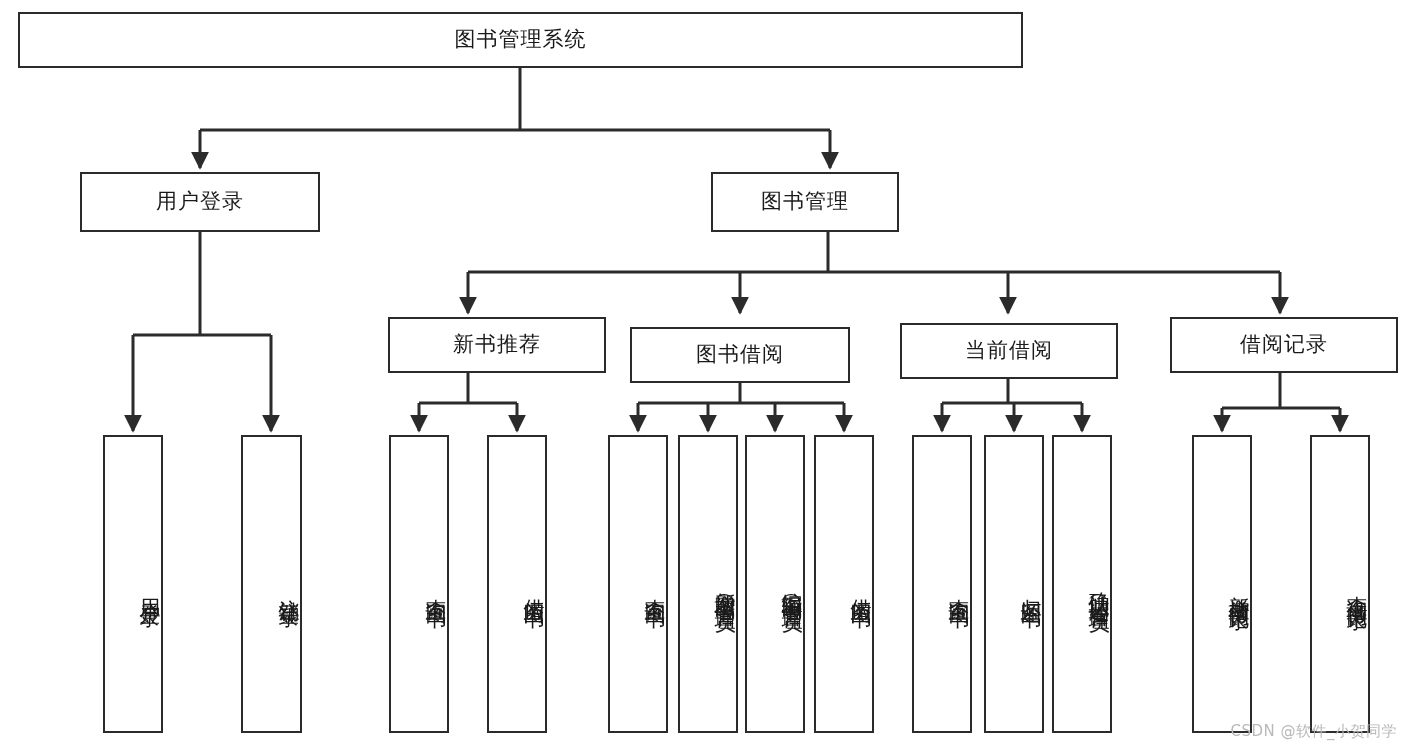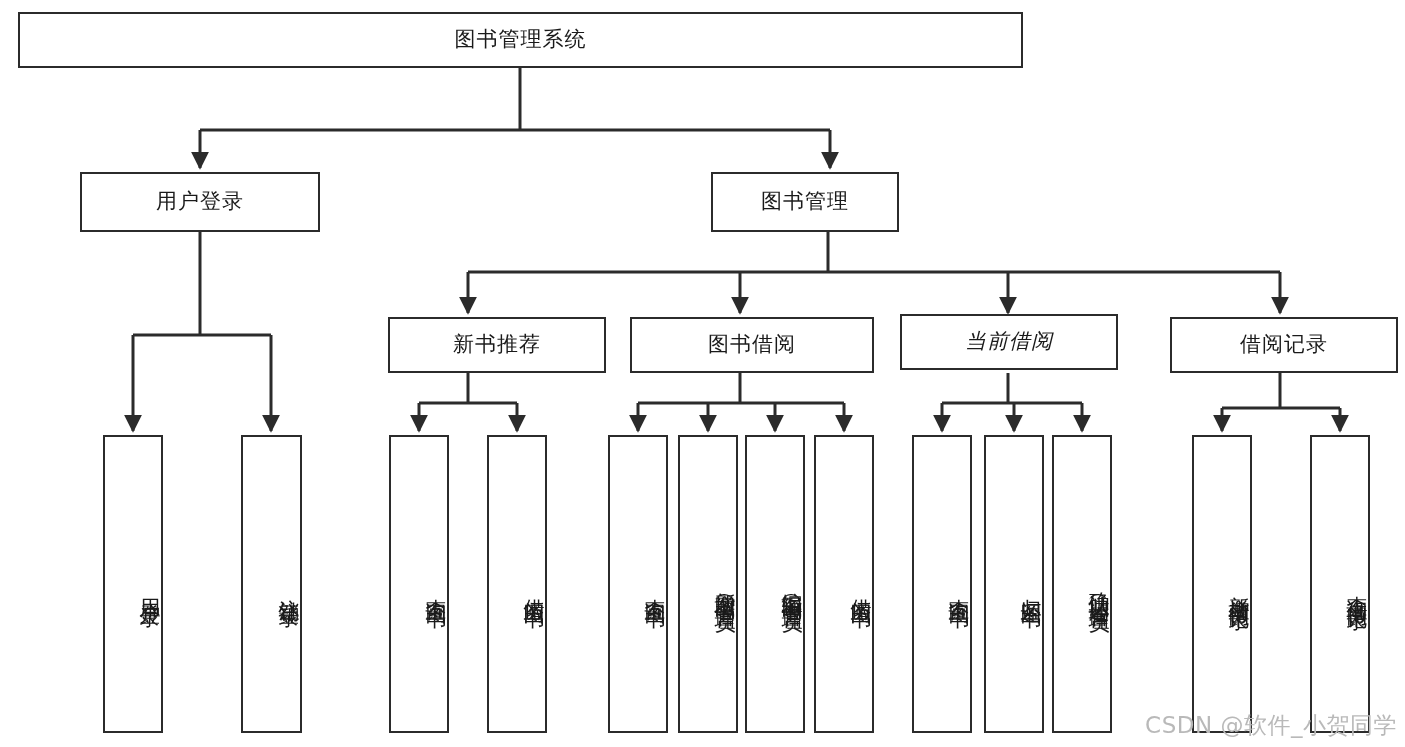--- a/index.html
+++ b/index.html
@@ -53,21 +53,21 @@
   .node.vert .vlabel {
     writing-mode: vertical-rl;
     text-orientation: upright;
     display: block;
     text-align: left;
   }
   .watermark {
     position: absolute;
     right: 8px;
     bottom: 6px;
-    font-size: 23px;
+    font-size: 15px;
     color: #b9b9b9;
     white-space: nowrap;
     letter-spacing: 0.5px;
   }
 </style>
 </head>
 <body>
 
 <div id="diagram-root">
 
@@ -129,24 +129,24 @@
   <div class="node horiz" style="left:80px; top:172px; width:240px; height:60px;">
     <span>用户登录</span>
   </div>
   <div class="node horiz" style="left:711px; top:172px; width:188px; height:60px;">
     <span>图书管理</span>
   </div>
 
   <div class="node horiz" style="left:360px; top:317px; width:218px; height:56px;margin-left:28px;">
     <span>新书推荐</span>
   </div>
-  <div class="node horiz" style="left:630px; top:317px; width:244px; height:56px;">
+  <div class="node horiz" style="left:630px; top:327px; width:220px; height:56px;">
     <span>图书借阅</span>
   </div>
-  <div class="node horiz" style="left:900px; top:314px; width:218px; height:56px;font-style:italic;">
+  <div class="node horiz" style="left:900px; top:323px; width:218px; height:56px;">
     <span>当前借阅</span>
   </div>
   <div class="node horiz" style="left:1170px; top:317px; width:228px; height:56px;">
     <span>借阅记录</span>
   </div>
 
   <div class="node vert" style="left:103px; top:435px; width:60px; height:298px;">
     <span class="vlabel">用户登录</span>
   </div>
   <div class="node vert" style="left:241px; top:435px; width:61px; height:298px;">

